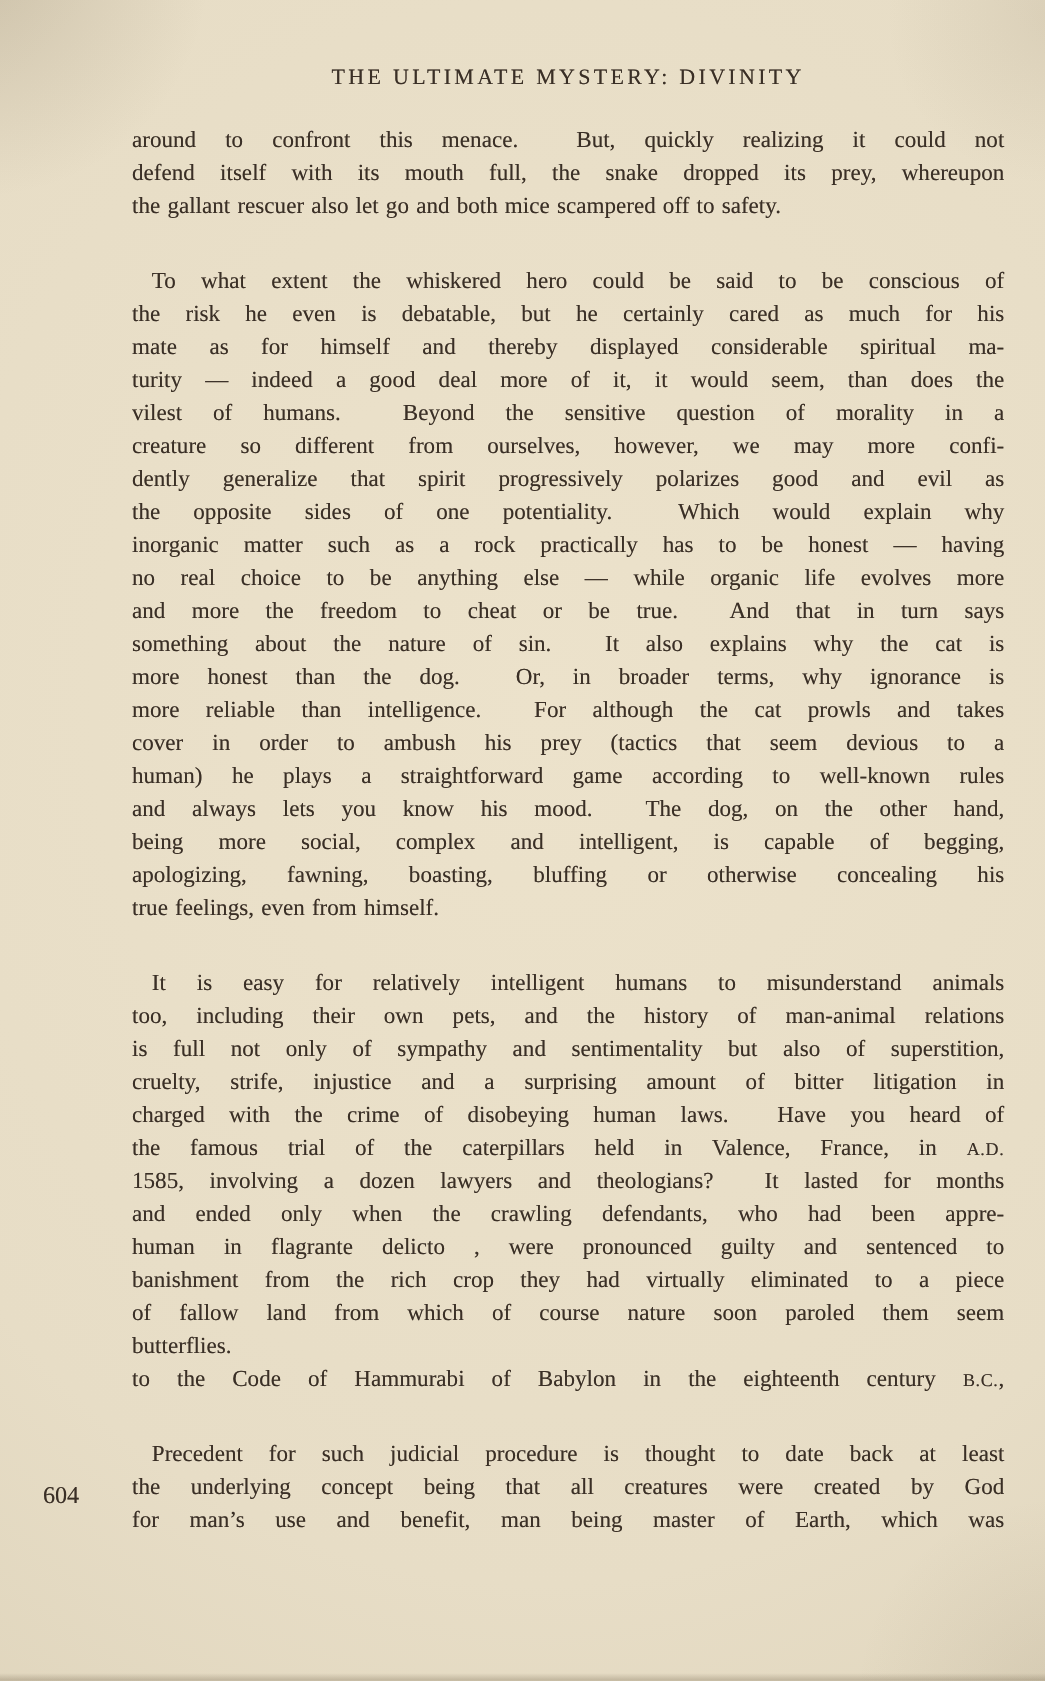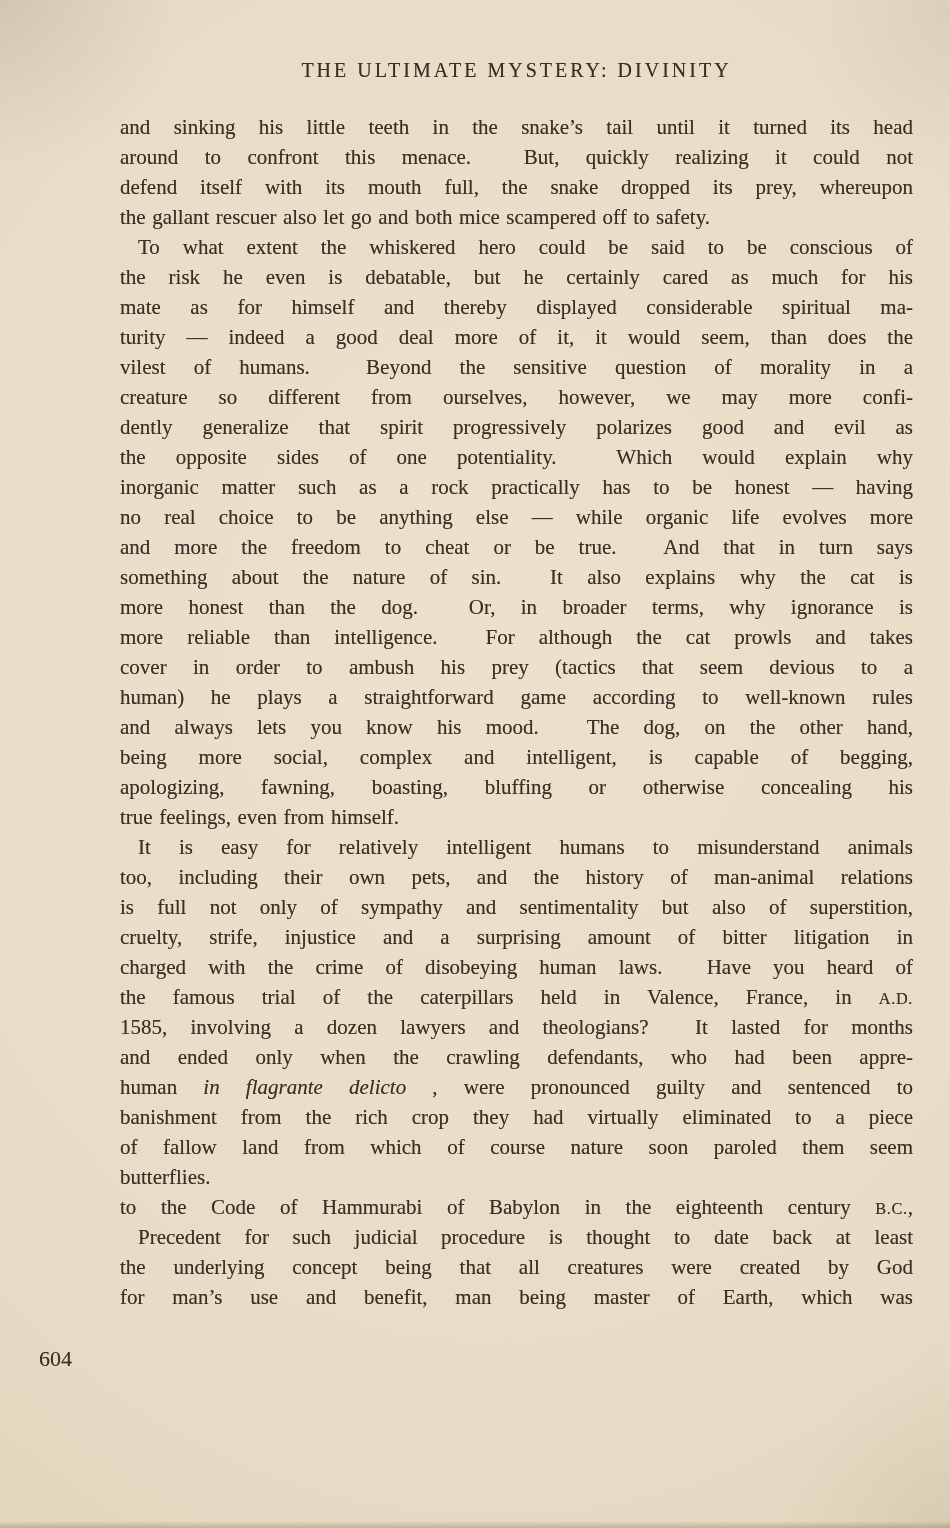--- a/index.html
+++ b/index.html
@@ -39,41 +39,40 @@
     text-shadow:0 0 0.6px rgba(58,47,38,0.5);
   }
   .paragraph{margin:0;padding:0;}
   .line{
     height:30px;
     text-align:justify;
     text-align-last:justify;
     word-spacing:0.06em;
   }
   .line.no-justify{text-align-last:left;}
-  .line.indent{text-indent:18px;}
-  .it{font-style:italic;}
+  .line.indent{text-indent:18px;margin-top:38px;}
+  .it{}
   .sc{font-size:0.78em;letter-spacing:0.6px;}
   .page-number{
     position:absolute;left:39px;top:1344px;
     font-size:22px;line-height:30px;
     color:var(--ink);
     text-shadow:0 0 0.6px rgba(58,47,38,0.5);
   }
 </style>
 </head>
 <body>
 
 <div class="page">
   <div class="running-header">THE ULTIMATE MYSTERY: DIVINITY</div>
 
   <div class="page-number">604</div>
 
   <div class="text-block">
       <div class="paragraph">
-        <div class="line">and sinking his little teeth in the snake’s tail until it turned its head</div>
         <div class="line">around to confront this menace.&nbsp; But, quickly realizing it could not</div>
         <div class="line">defend itself with its mouth full, the snake dropped its prey, whereupon</div>
         <div class="line no-justify">the gallant rescuer also let go and both mice scampered off to safety.</div>
       </div>
       <div class="paragraph">
         <div class="line indent">To what extent the whiskered hero could be said to be conscious of</div>
         <div class="line">the risk he even is debatable, but he certainly cared as much for his</div>
         <div class="line">mate as for himself and thereby displayed considerable spiritual ma-</div>
         <div class="line">turity — indeed a good deal more of it, it would seem, than does the</div>
         <div class="line">vilest of humans.&nbsp; Beyond the sensitive question of morality in a</div>

